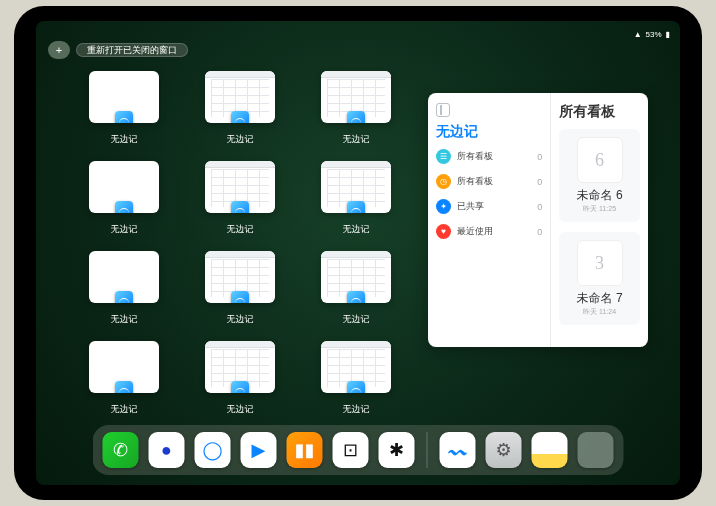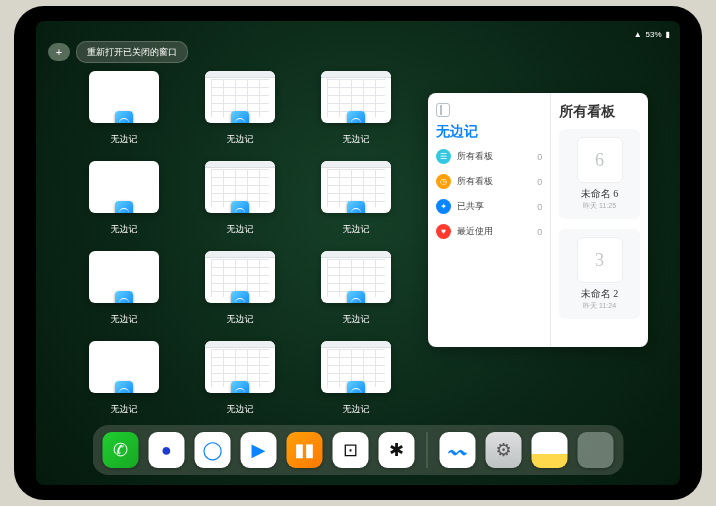--- a/index.html
+++ b/index.html
@@ -5,21 +5,21 @@
   * { margin: 0; padding: 0; box-sizing: border-box; font-family: -apple-system, "PingFang SC", sans-serif; }
   body { width: 716px; height: 506px; background: #d8d5ca; display: flex; align-items: center; justify-content: center; }
   .ipad-frame { width: 688px; height: 494px; background: #000; border-radius: 30px; padding: 15px 22px; position: relative; }
   .screen { width: 100%; height: 100%; border-radius: 8px; background: radial-gradient(circle at 50% 40%, #164028 0%, #0a2616 60%, #041a0d 100%); position: relative; overflow: hidden; }
 
   .status-bar { position: absolute; top: 6px; left: 10px; right: 10px; height: 14px; display: flex; justify-content: space-between; align-items: center; font-size: 8px; color: #fff; }
   .status-right { display: flex; gap: 4px; align-items: center; }
 
   .top-controls { position: absolute; top: 20px; left: 12px; display: flex; gap: 6px; align-items: center; }
   .plus-btn { width: 22px; height: 18px; border-radius: 10px; background: rgba(120,140,120,0.7); color: #fff; display: flex; align-items: center; justify-content: center; font-size: 11px; cursor: pointer; }
-  .reopen-pill { height: 22px; padding: 0 10px; border-radius: 10px; background: rgba(80,95,80,0.6); color: #fff; display: flex; align-items: center; font-size: 9px; cursor: pointer; border: 0.5px solid rgba(255,255,255,0.2); }
+  .reopen-pill { height: 14px; padding: 0 10px; border-radius: 10px; background: rgba(80,95,80,0.6); color: #fff; display: flex; align-items: center; font-size: 9px; cursor: pointer; border: 0.5px solid rgba(255,255,255,0.2); }
 
   .grid-area { position: absolute; top: 50px; left: 44px; width: 320px; display: grid; grid-template-columns: repeat(3, 88px); grid-auto-rows: 78px; column-gap: 28px; row-gap: 12px; }
   .app-tile { display: flex; flex-direction: column; align-items: center; cursor: pointer; }
   .tile-thumb { width: 70px; height: 52px; border-radius: 6px; box-shadow: 0 2px 6px rgba(0,0,0,0.3); position: relative; overflow: hidden; }
   .thumb-blank { background: #fff; }
   .thumb-grid { background: #fff; }
   .thumb-grid::before { content: ""; position: absolute; top: 8px; left: 6px; right: 6px; bottom: 6px;
     background-image: linear-gradient(#e2e6ea 1px, transparent 1px), linear-gradient(90deg, #e2e6ea 1px, transparent 1px);
     background-size: 12px 8px; }
   .thumb-grid .bar { position: absolute; top: 0; left: 0; right: 0; height: 7px; background: #eef1f3; border-bottom: 1px solid #dcdfe2; }
@@ -35,21 +35,21 @@
   .panel-head-icon { width:14px; height:14px; border:1.5px solid #b9c0c6; border-radius:3px; position:relative; }
   .panel-head-icon::after { content:""; position:absolute; left:3px; top:1px; bottom:1px; width:1.5px; background:#b9c0c6; }
   .panel-title { font-size: 14px; font-weight: 600; color: #0a84ff; margin-bottom: 8px; }
   .panel-list { display: flex; flex-direction: column; gap: 10px; }
   .list-row { display: flex; align-items: center; font-size: 9px; color: #444; cursor: pointer; }
   .row-icon { width: 15px; height: 15px; border-radius: 50%; margin-right: 6px; display:flex; align-items:center; justify-content:center; color:#fff; font-size:8px; }
   .row-count { margin-left: auto; color: #aaa; }
   .panel-right .panel-title { color: #333; }
   .card { background: #f7f8f9; border-radius: 6px; padding: 8px; margin-bottom: 10px; display:flex; flex-direction:column; align-items:center; cursor:pointer; }
   .card-sketch { width: 46px; height: 46px; border-radius: 6px; background:#fff; border:1px solid #eee; display:flex; align-items:center; justify-content:center; color:#c2c6cb; font-size:18px; font-family: cursive; margin-bottom:4px; }
-  .card-name { font-size: 10px; color:#333; font-weight:500;font-family:Liberation Serif, serif; }
+  .card-name { font-size: 12px; color:#333; font-weight:500; }
   .card-sub { font-size: 7px; color:#aaa; }
 
   .dock { position: absolute; left: 50%; transform: translateX(-50%); bottom: 10px; height: 50px; padding: 6px 10px; background: rgba(80,95,80,0.55); border-radius: 16px; display: flex; align-items: center; gap: 10px; backdrop-filter: blur(8px); }
   .dock-sep { width: 1px; height: 36px; background: rgba(255,255,255,0.25); margin: 0 2px; }
   .dock-icon { width: 36px; height: 36px; border-radius: 9px; cursor: pointer; display:flex; align-items:center; justify-content:center; font-size:18px; color:#fff; box-shadow: 0 1px 3px rgba(0,0,0,0.3); }
   .app-library { display:grid; grid-template-columns:1fr 1fr; grid-template-rows:1fr 1fr; gap:2px; padding:3px; background:rgba(200,210,205,0.4); }
   .app-library div { border-radius:3px; }
 </style>
 </head>
 <body>
@@ -187,21 +187,21 @@
       <div class="panel-right">
         <div class="panel-title">所有看板</div>
         <div id="panel-cards">
             <div class="card">
               <div class="card-sketch">6</div>
               <div class="card-name">未命名 6</div>
               <div class="card-sub">昨天 11:25</div>
             </div>
             <div class="card">
               <div class="card-sketch">3</div>
-              <div class="card-name">未命名 2</div>
+              <div class="card-name">未命名 7</div>
               <div class="card-sub">昨天 11:24</div>
             </div>
           </div>
       </div>
     </div>
 
     <div class="dock" id="dock">
         <div class="dock-icon" style="background: linear-gradient(135deg, rgb(31, 206, 46), rgb(23, 168, 36));">✆</div>
         <div class="dock-icon" style="background: rgb(255, 255, 255); color: rgb(27, 59, 209);">●</div>
         <div class="dock-icon" style="background: rgb(255, 255, 255); color: rgb(10, 132, 255);">◯</div>

